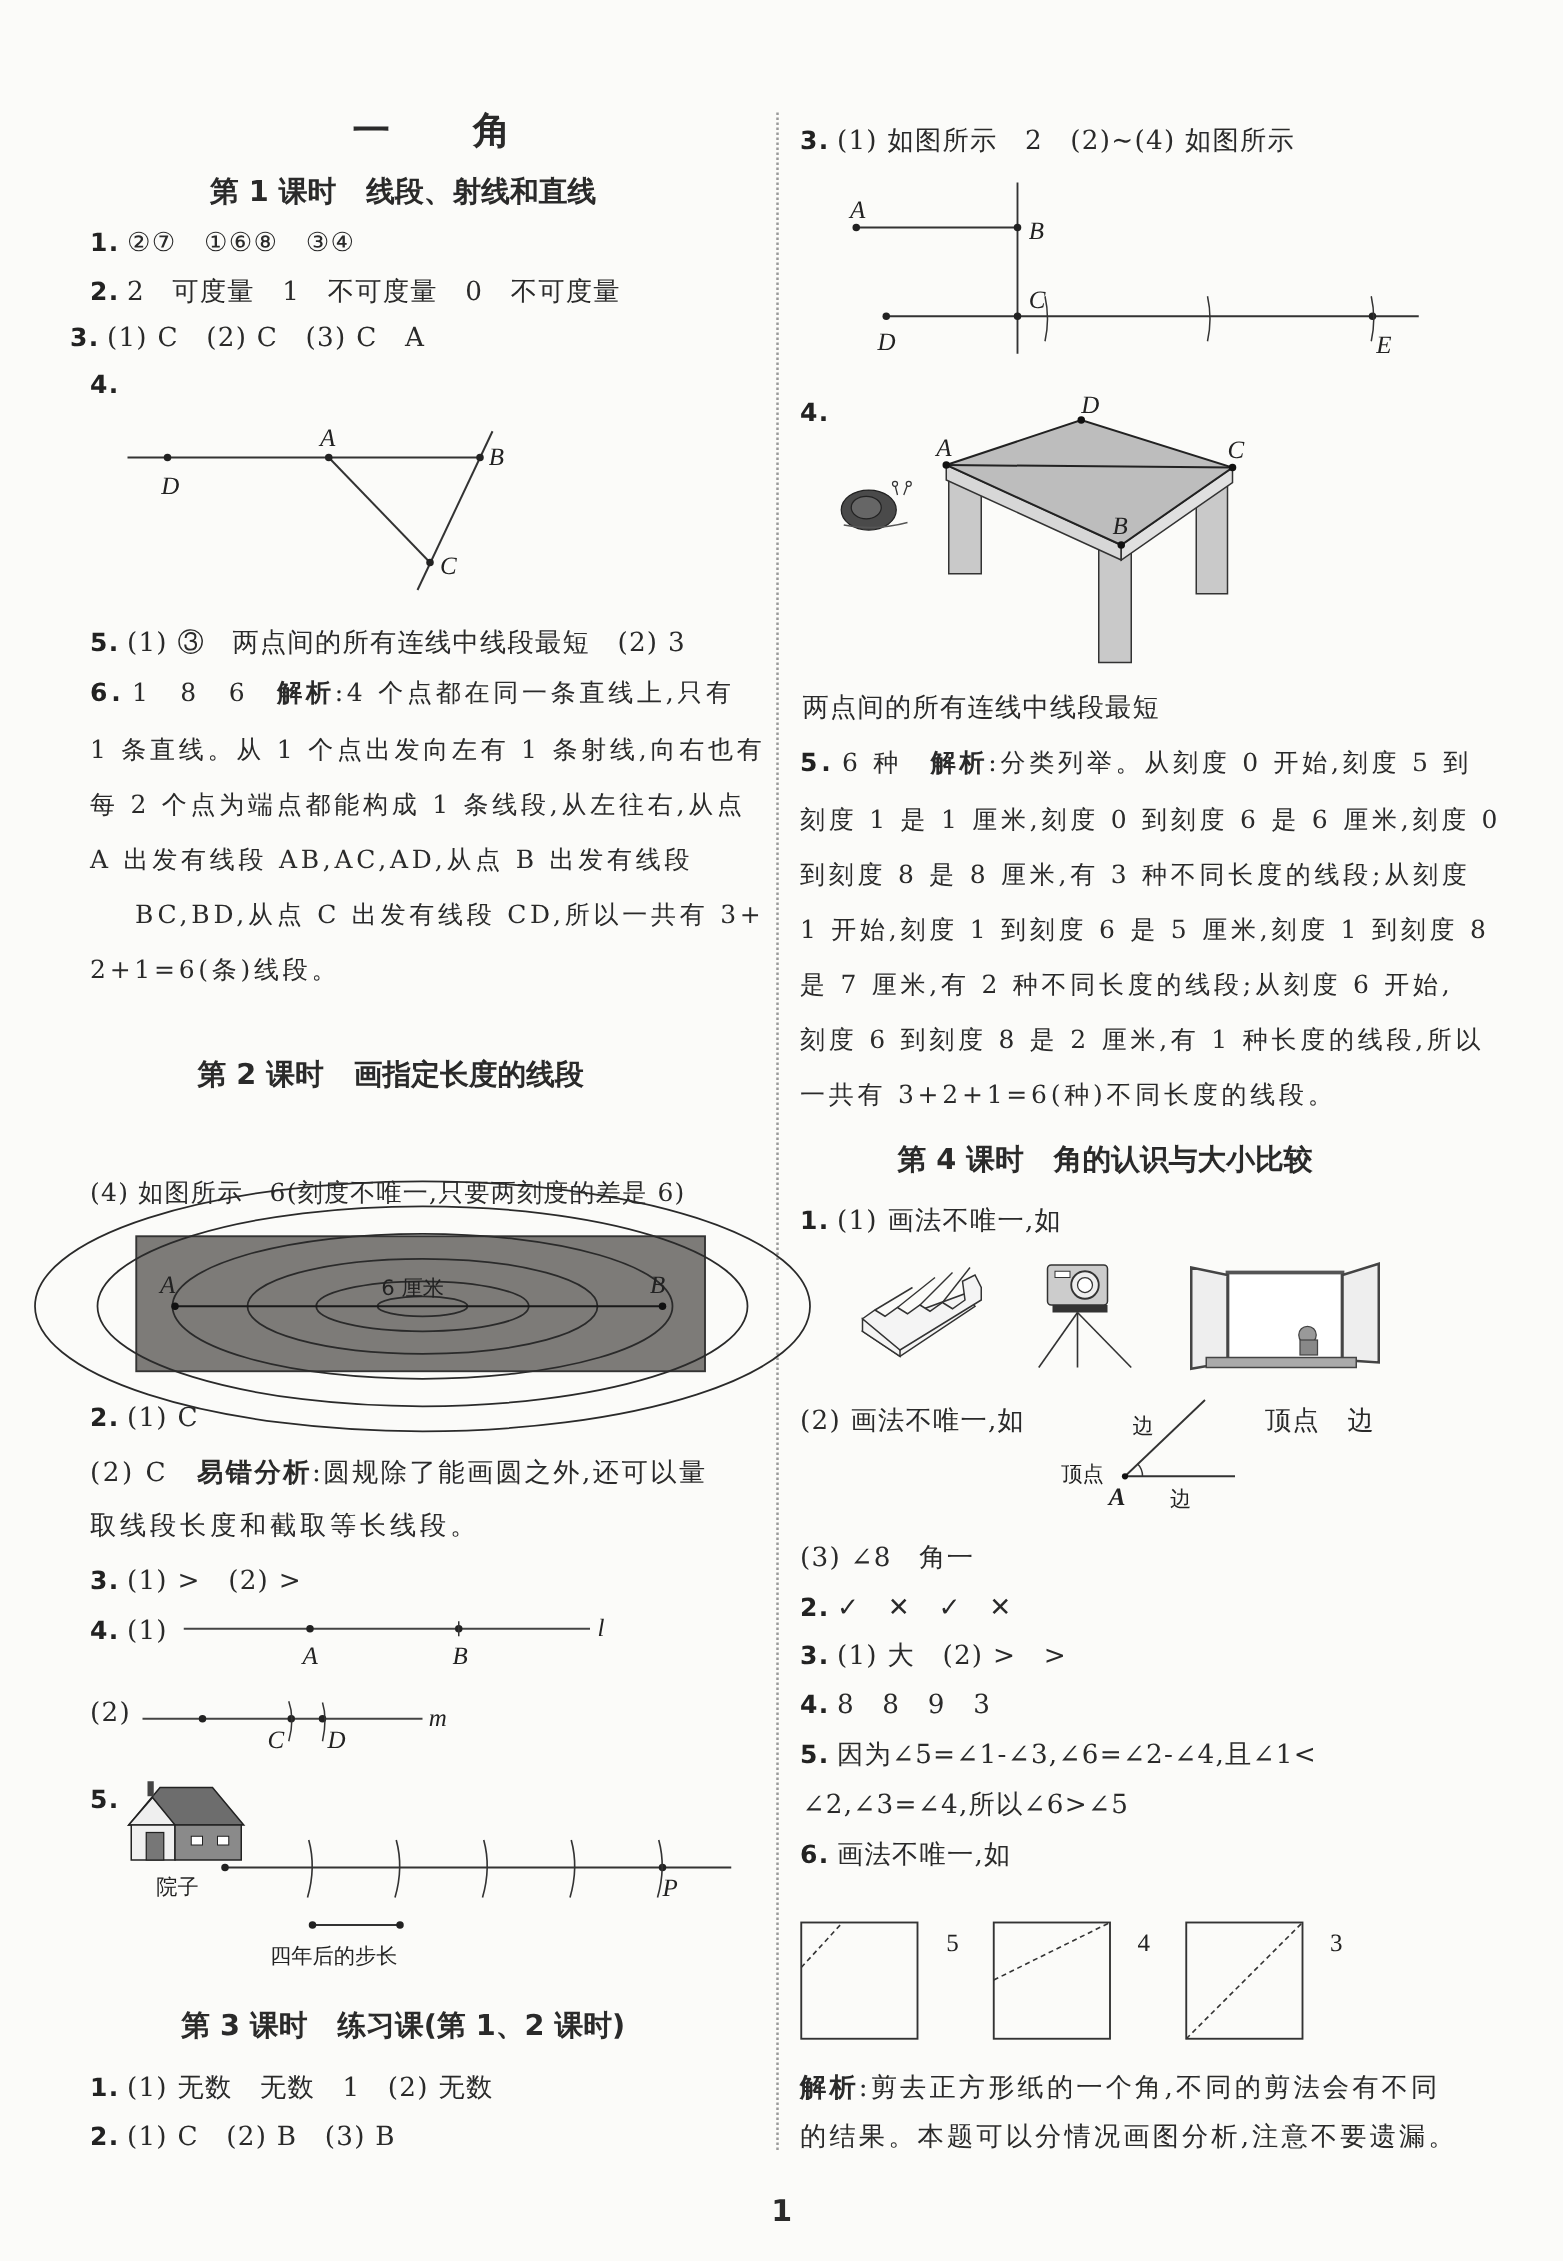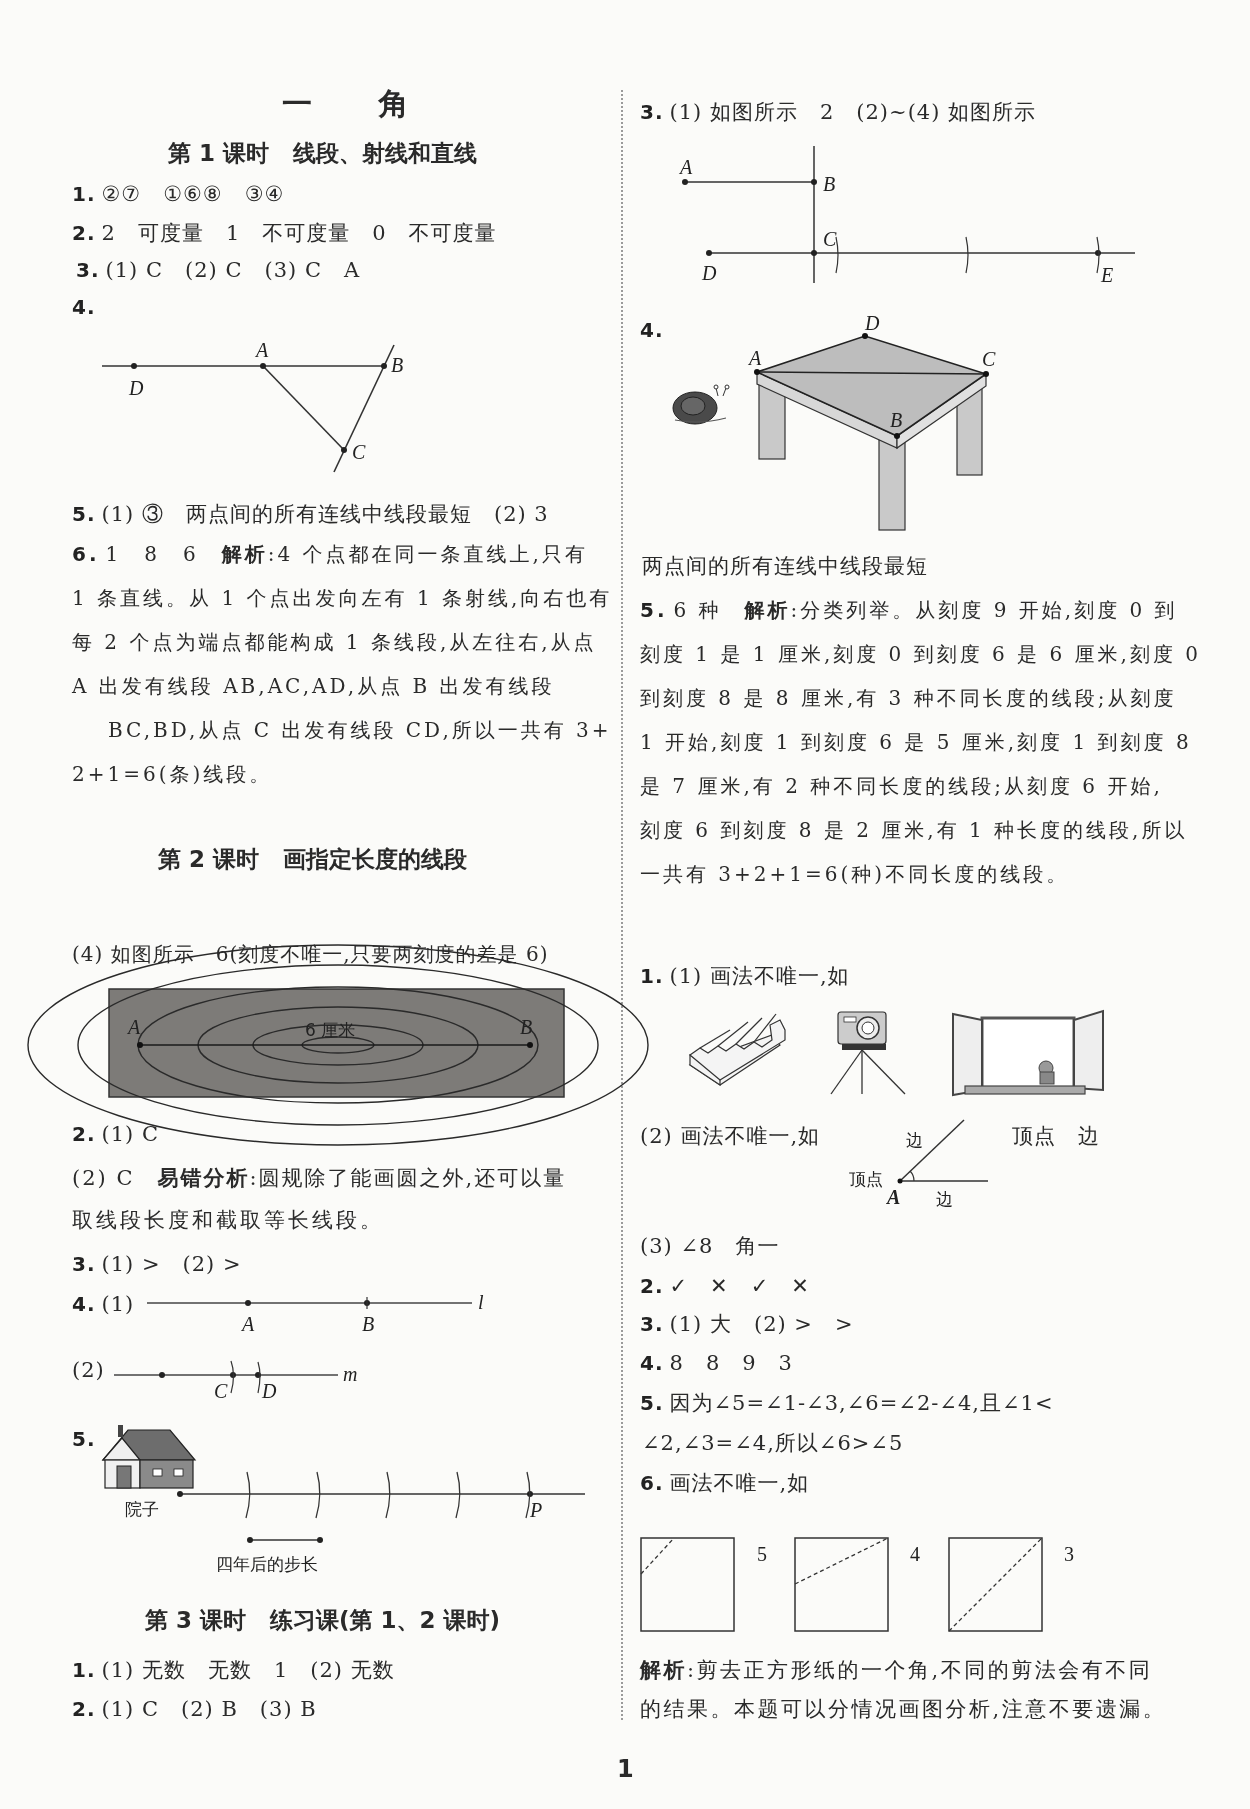--- a/index.html
+++ b/index.html
@@ -34,21 +34,21 @@
   <div class="abs lesson-title" style="left:168px; top:138px;">
     <span>第 1 课时</span><span class="gap"></span><span>线段、射线和直线</span>
   </div>
 
   <div class="abs txt" style="left:72px; top:180px;">
     <span class="num">1.</span><span>②⑦　①⑥⑧　③④</span>
   </div>
   <div class="abs txt" style="left:72px; top:219px;">
     <span class="num">2.</span><span>2　可度量　1　不可度量　0　不可度量</span>
   </div>
-  <div class="abs txt" style="left:76px; top:256px;">
+  <div class="abs txt" style="left:56px; top:256px;">
     <span class="num">3.</span><span>(1) C　(2) C　(3) C　A</span>
   </div>
   <div class="abs txt" style="left:72px; top:295px;">
     <span class="num">4.</span>
   </div>
 
   <svg style="left:0; top:0;" width="620" height="480">
     <line x1="102" y1="366" x2="384" y2="366" stroke="#333" stroke-width="1.6"></line>
     <line x1="263" y1="366" x2="344" y2="450" stroke="#333" stroke-width="1.6"></line>
     <line x1="394" y1="345" x2="334" y2="472" stroke="#333" stroke-width="1.6"></line>
@@ -227,29 +227,32 @@
     <circle cx="897" cy="436" r="3" fill="#111"></circle>
     <text x="749" y="365">A</text>
     <text x="865" y="330">D</text>
     <text x="982" y="366">C</text>
     <text x="890" y="427">B</text>
   </svg>
 
   <div class="abs txt" style="left:642px; top:552px;">两点间的所有连线中线段最短</div>
 
   <div class="abs para" style="left:640px; top:588px; width:540px;">
-    <div style="white-space:nowrap;"><span class="num">5.</span><span>6 种</span>　<span class="bold">解析</span><span>:分类列举。从刻度 9 开始,刻度 0 到</span></div>
+    <div style="white-space:nowrap;"><span class="num">5.</span><span>6 种</span>　<span class="bold">解析</span><span>:分类列举。从刻度 0 开始,刻度 5 到</span></div>
     <div style="white-space:nowrap;">刻度 1 是 1 厘米,刻度 0 到刻度 6 是 6 厘米,刻度 0</div>
     <div style="white-space:nowrap;">到刻度 8 是 8 厘米,有 3 种不同长度的线段;从刻度</div>
     <div style="white-space:nowrap;">1 开始,刻度 1 到刻度 6 是 5 厘米,刻度 1 到刻度 8</div>
     <div style="white-space:nowrap;">是 7 厘米,有 2 种不同长度的线段;从刻度 6 开始,</div>
     <div style="white-space:nowrap;">刻度 6 到刻度 8 是 2 厘米,有 1 种长度的线段,所以</div>
     <div style="white-space:nowrap;">一共有 3+2+1=6(种)不同长度的线段。</div>
   </div>
 
+  <div class="abs lesson-title" style="left:718px; top:912px;">
+    <span>第 4 课时</span><span class="gap"></span><span>角的认识与大小比较</span>
+  </div>
 
   <div class="abs txt" style="left:640px; top:962px;">
     <span class="num">1.</span><span>(1) 画法不唯一,如</span>
   </div>
 
   <svg style="left:0; top:0;" width="1250" height="1110">
     <g fill="#f4f4f4" stroke="#333" stroke-width="1.2">
       <polygon points="690,1065 720,1085 780,1045 772,1035"></polygon>
       <polygon points="720,1085 720,1075 690,1055 690,1065"></polygon>
       <path d="M690,1055 L700,1048 L708,1053 L718,1046 L726,1051 L736,1044 L744,1049 L754,1042 L762,1047 L772,1040 L770,1025 L780,1020 L785,1030 L785,1040 L720,1080 Z"></path>

